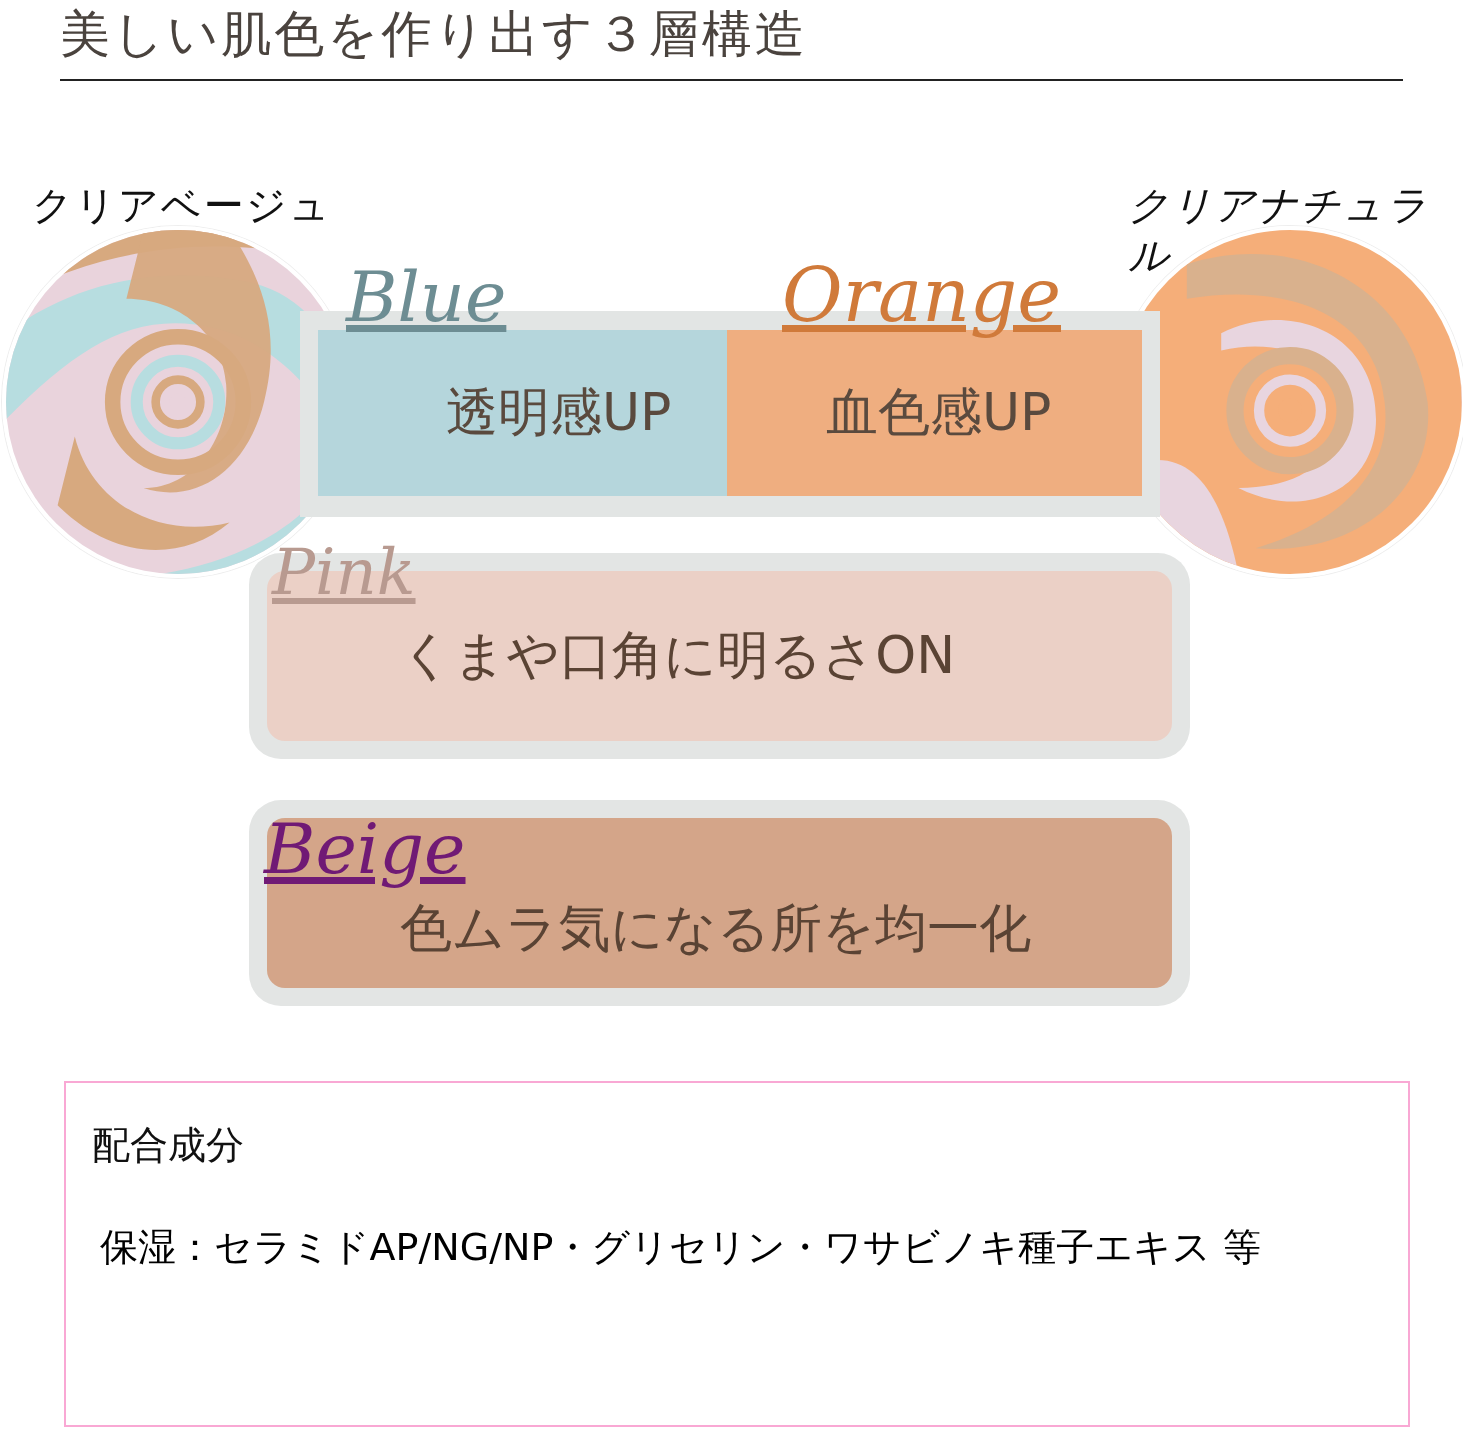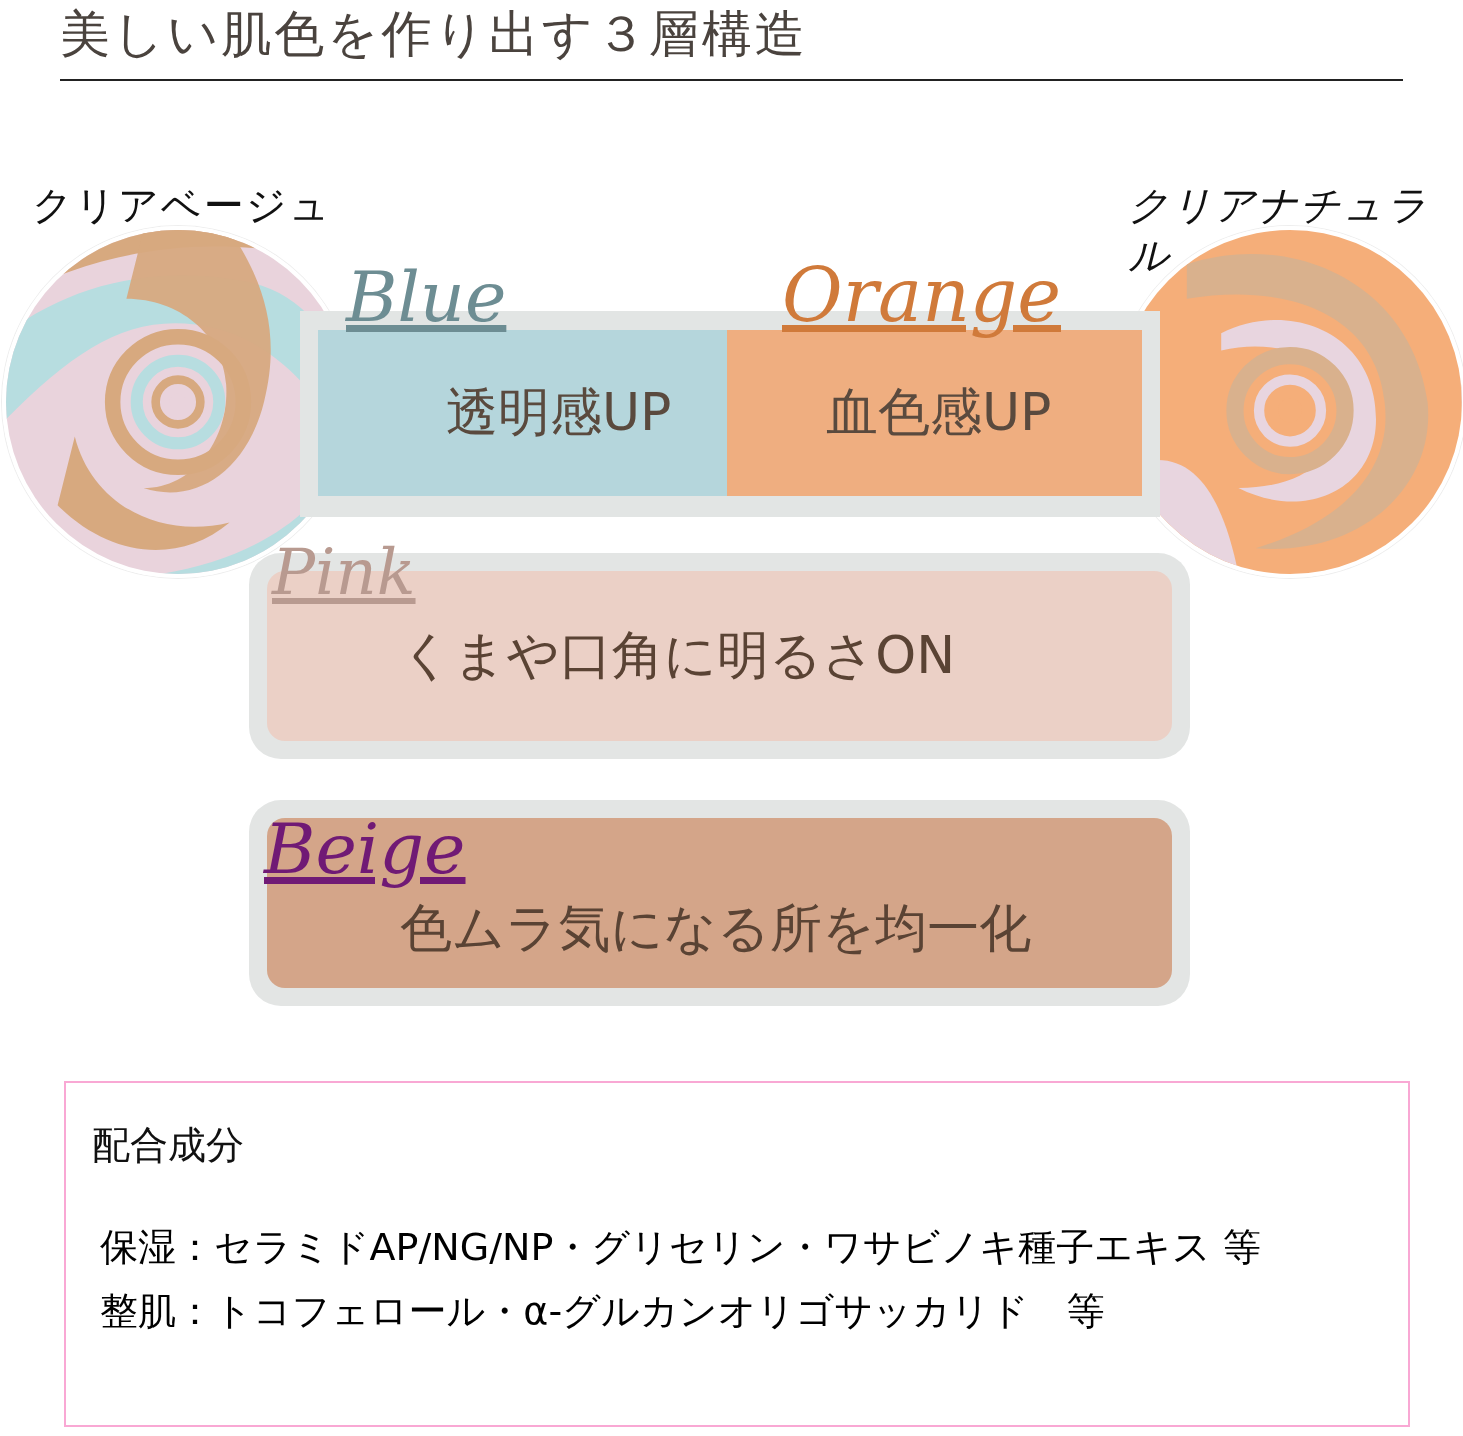--- a/index.html
+++ b/index.html
@@ -101,14 +101,13 @@
 
 <div class="card card-beige">
   <div class="card-inner"></div>
 </div>
 <div class="card-text text-beige">色ムラ気になる所を均一化</div>
 <div class="script script-beige">Beige</div>
 
 <div class="ingredients">
   <div class="ing-heading">配合成分</div>
   <div class="ing-line ing-line-0">保湿：セラミドAP/NG/NP・グリセリン・ワサビノキ種子エキス 等</div>
-  <div class="ing-line ing-line-1">整肌：トコフェロール・α-グルカンオリゴサッカリド　等</div>
 </div>
 
 </body></html>

